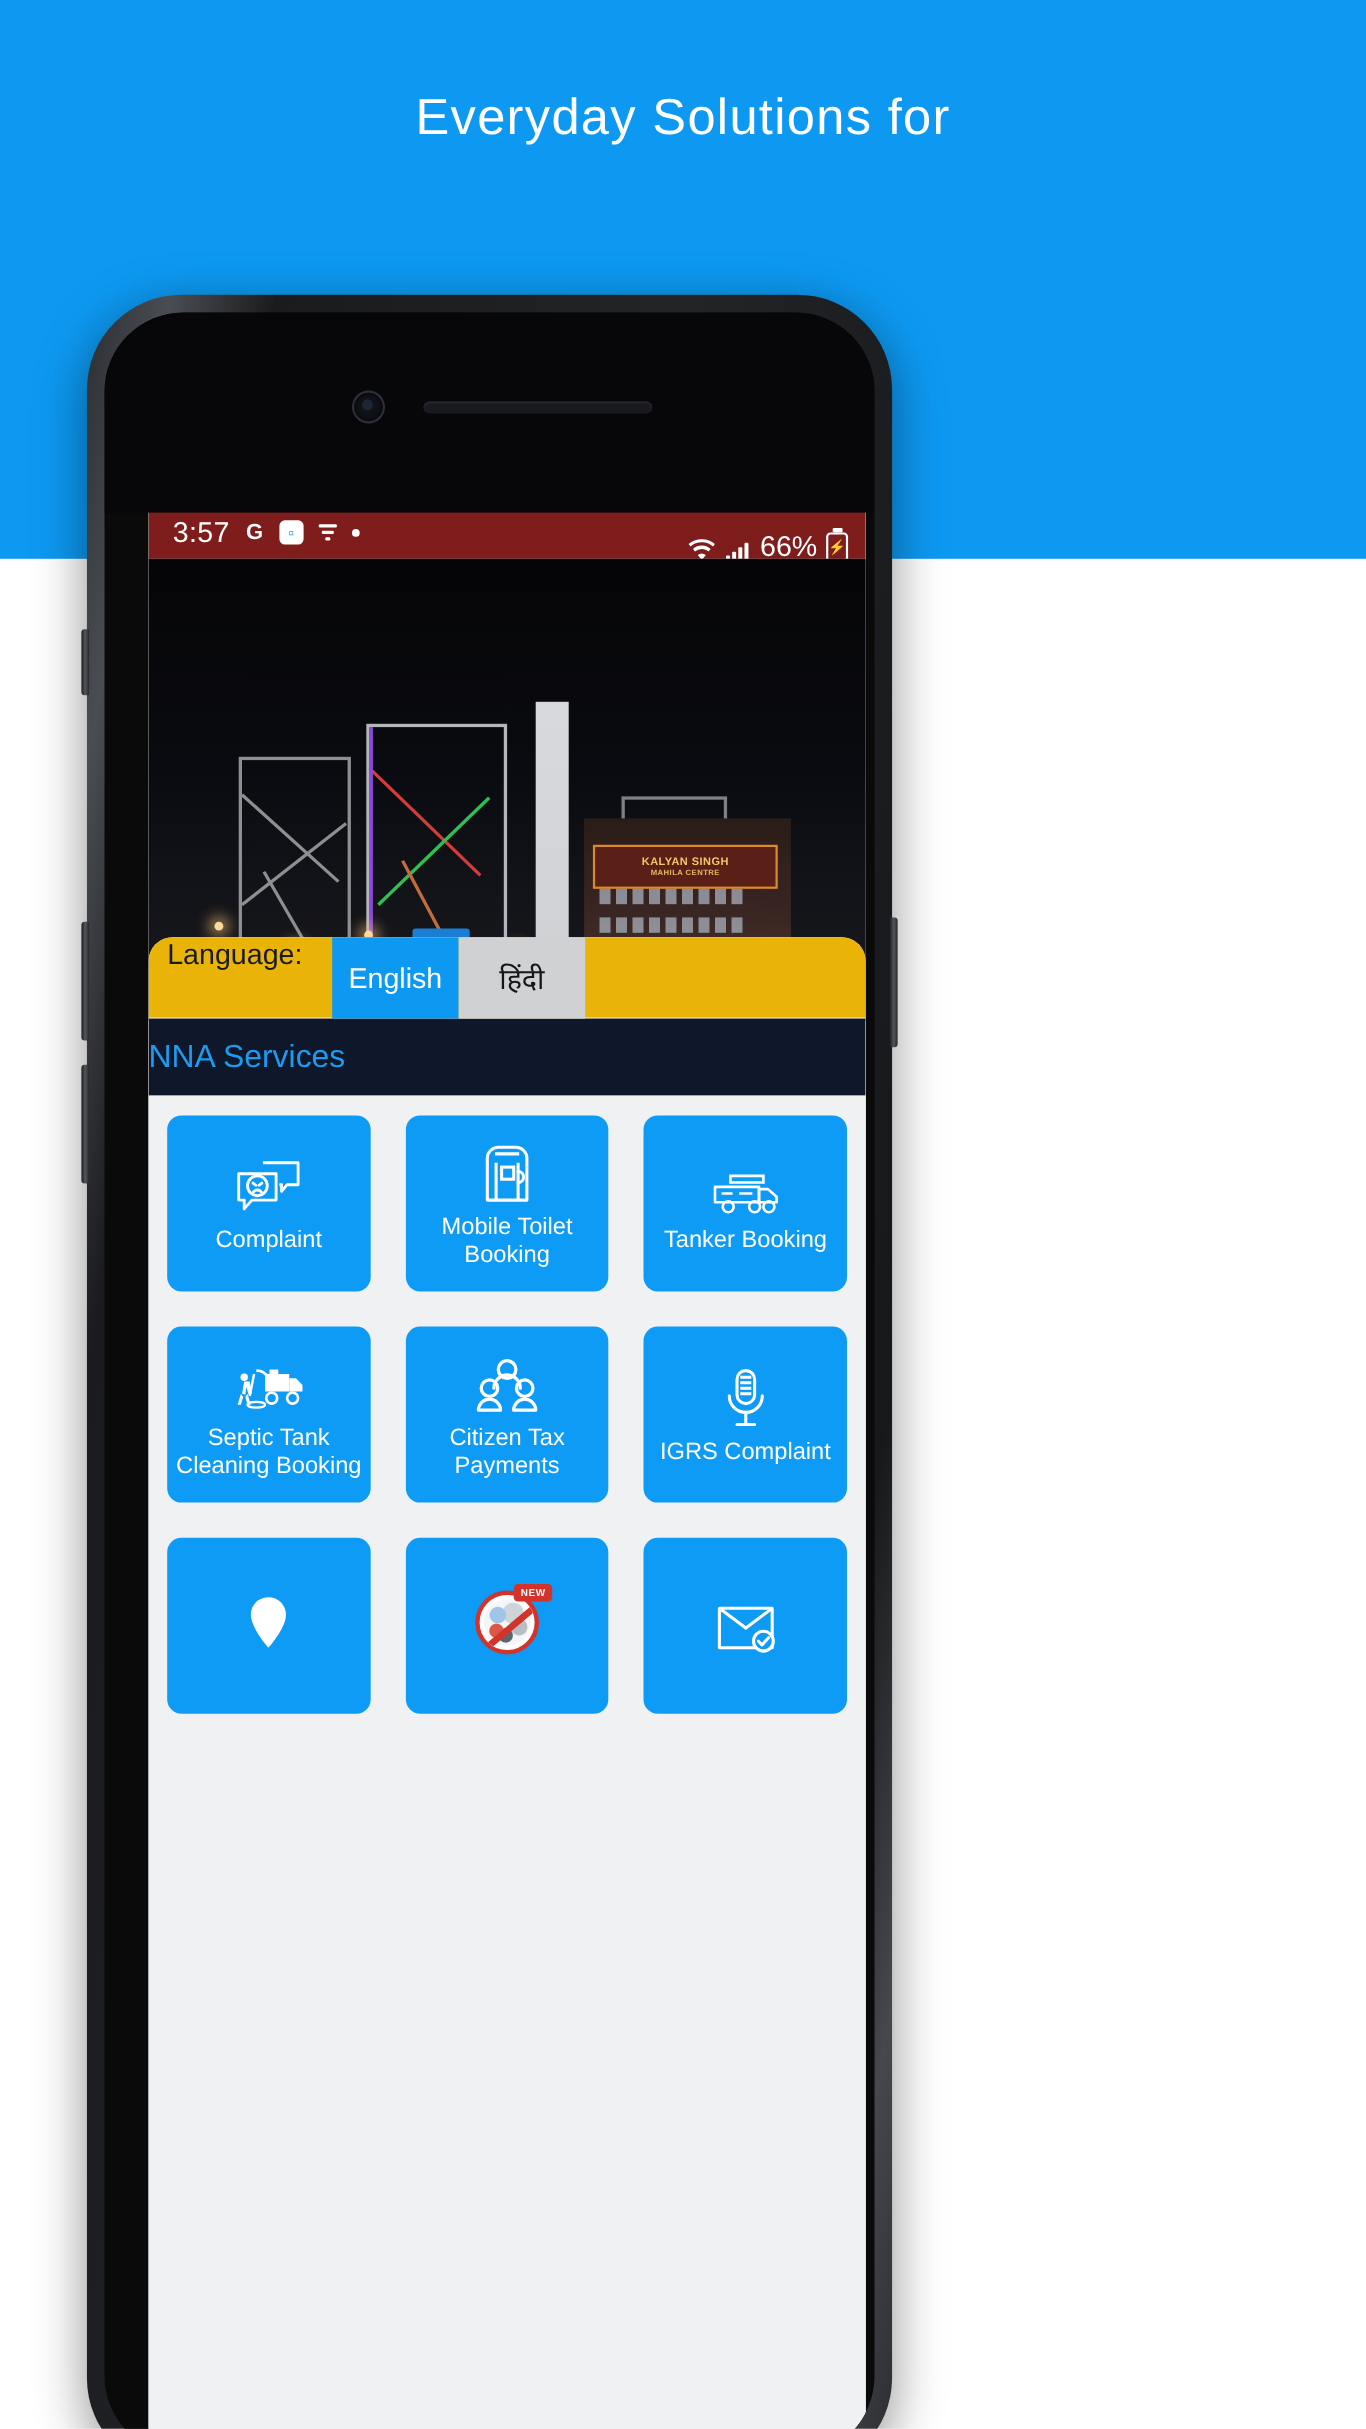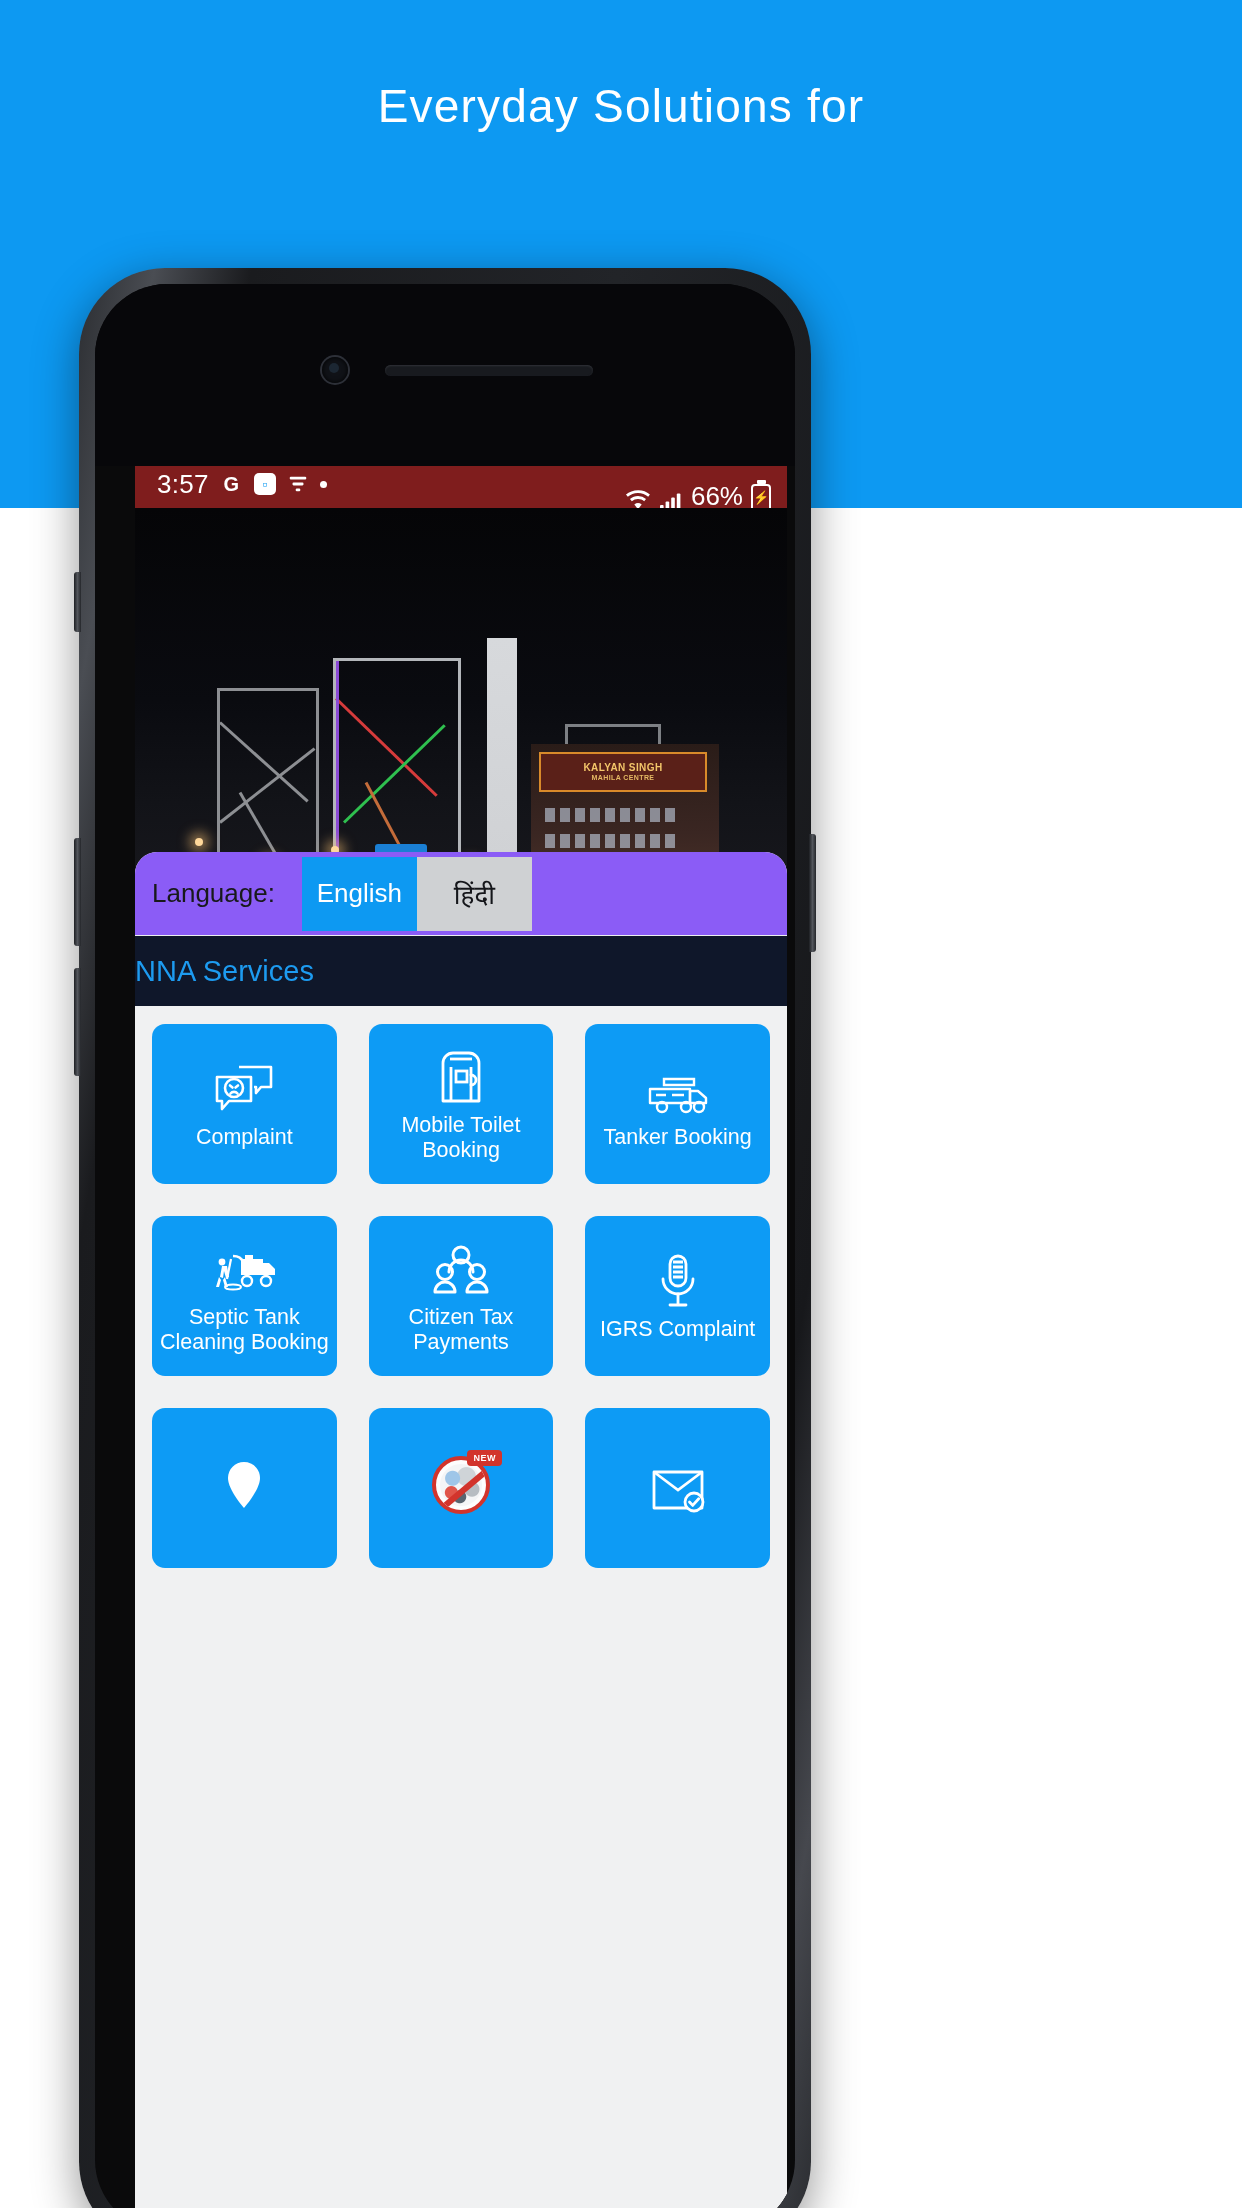--- a/index.html
+++ b/index.html
@@ -144,21 +144,21 @@
   .glow-p{ background:#8a4ad6 !important; }
   .tower{
     position:absolute; left:352px; top:130px; width:30px; height:250px;
     background:linear-gradient(180deg,#d7d9dc 0%,#cfd1d4 100%);
   }
   .mall{
     position:absolute; left:396px; top:236px; width:188px; height:148px;
     background:linear-gradient(180deg,#2a1c18 0%,#3a2622 60%,#4a3128 100%);
   }
   .signboard{
-    position:absolute; left:404px; top:244px; width:168px; height:40px;
+    position:absolute; left:404px; top:260px; width:168px; height:40px;
     background:#5a2018; border:2px solid #d98a2a;
     display:flex; flex-direction:column; align-items:center; justify-content:center;
     color:#f3c66a; font-size:10px; line-height:1.15; font-weight:700;
     letter-spacing:.4px;
   }
   .signboard span:last-child{ font-size:7px; color:#e5b964; }
   .win-row{
     position:absolute; display:flex; gap:5px;
   }
   .win{ width:10px; height:14px; background:rgba(210,225,245,.55); }
@@ -181,22 +181,22 @@
 
   
   .sheet{
     position:absolute; left:0; top:392px; width:652px; height:1368px;
     background:#ffffff; border-radius:22px 22px 0 0;
     z-index:6; overflow:hidden;
   }
 
   
   .lang-row{
-    height:84px; display:flex; align-items:center;
-    padding-left:17px; background:#8b5cf6;
+    height:74px; display:flex; align-items:flex-start;
+    padding-left:17px; background:#eab308;
     border-bottom:1.5px solid #eceef0;
   }
   .lang-label{ font-size:26px; color:#18191b; margin-right:27px; }
   .lang-toggle{ display:flex; height:74px; }
   .lang-btn{
     width:115px; display:flex; align-items:center; justify-content:center;
     font-size:26px; cursor:pointer;
   }
   .lang-btn.active{ background:#0d99f2; color:#ffffff; }
   .lang-btn.inactive{ background:#cfd1d3; color:#15161a; }

